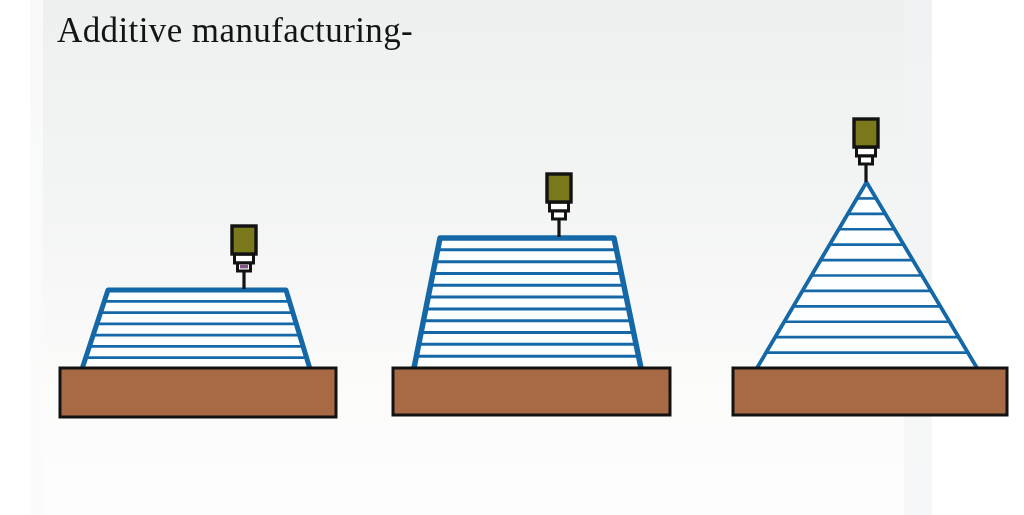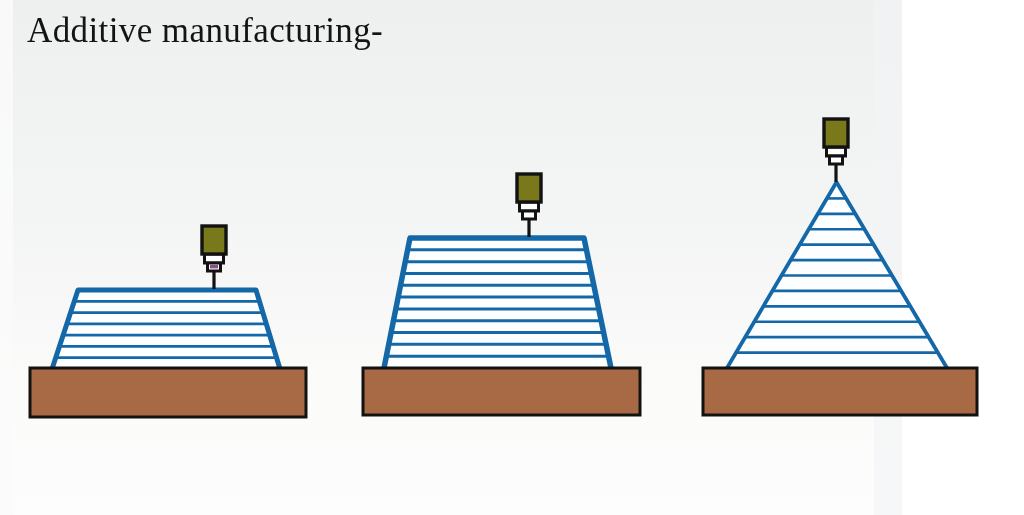--- a/index.html
+++ b/index.html
@@ -3,20 +3,21 @@
 <meta charset="utf-8">
 <style>
   html, body { margin: 0; padding: 0; }
   body {
     width: 1024px; height: 515px; overflow: hidden;
     font-family: "Liberation Serif", "DejaVu Serif", serif;
   }
   .stage {
     position: relative; width: 902px; height: 515px;
     background: linear-gradient(180deg, #eef0f0 0%, #f3f4f4 40%, #fbfbfa 75%, #fdfdfd 100%);
+    margin-left: 30px;
   }
   .edge-band-left {
     position: absolute; left: 0; top: 0; width: 13px; height: 100%;
     background: #fafafa; opacity: .85;
   }
   .edge-band-right {
     position: absolute; right: 0; top: 0; width: 28px; height: 100%;
     background: #f1f3f5; opacity: .6;
   }
   .page-title {

